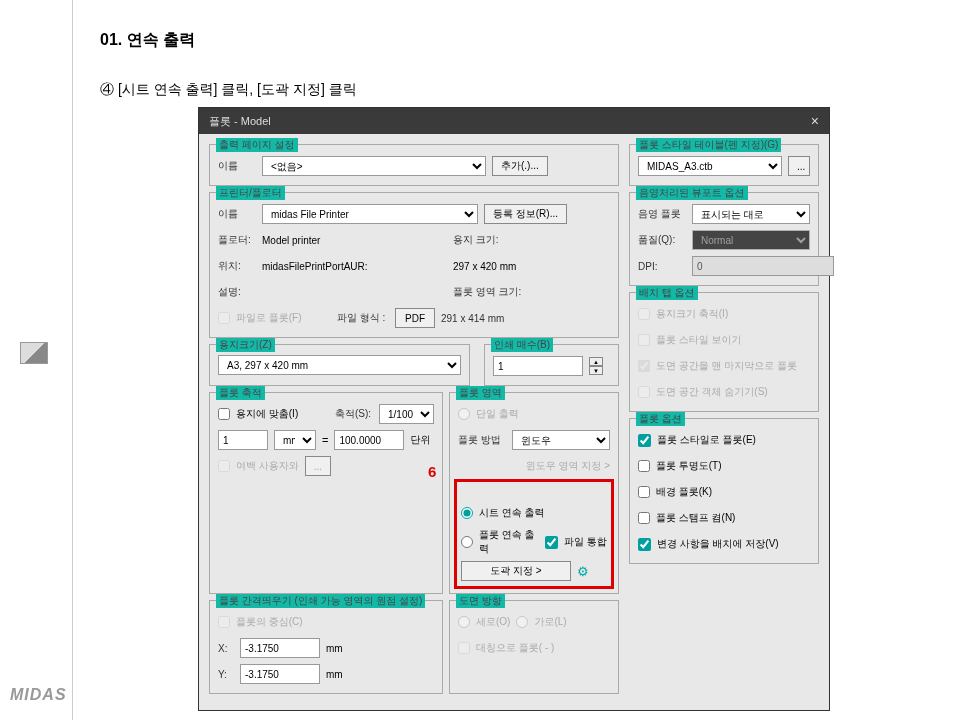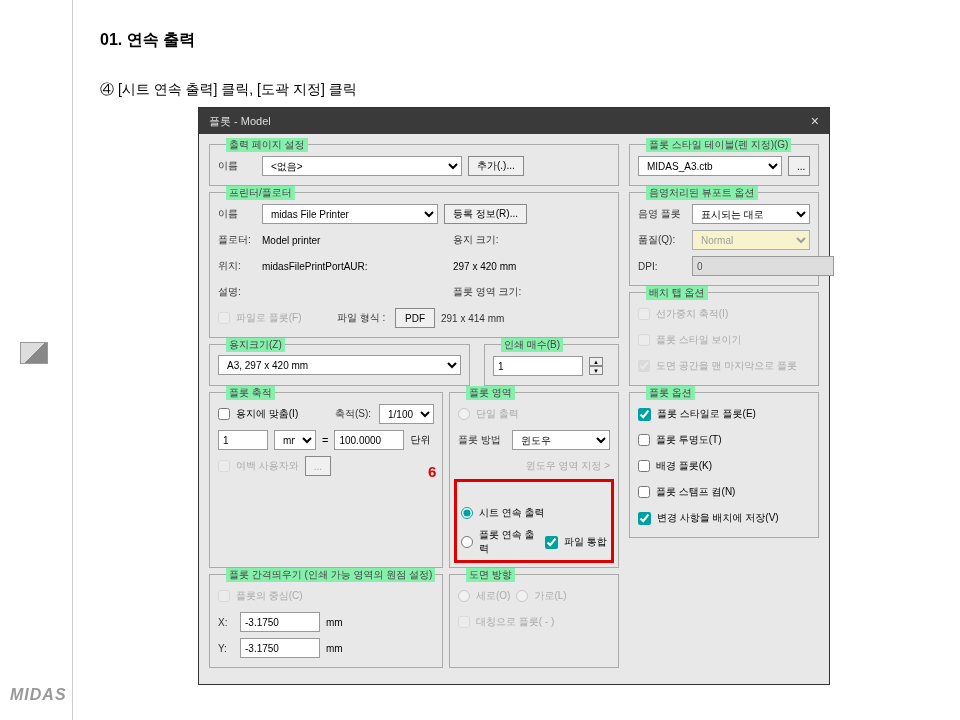--- a/index.html
+++ b/index.html
@@ -8,21 +8,21 @@
 .title{font-size:16px;font-weight:700;margin-bottom:30px}
 .step{font-size:14px;margin-bottom:8px}
 .note{font-size:14px;margin-left:18px;margin-bottom:18px}
 .dialog{width:632px;margin-left:98px;background:#e8e8e8;border:1px solid #333}
 .dlg-hdr{background:#3a3a3a;color:#ddd;padding:5px 10px;font-size:11px;display:flex;justify-content:space-between;align-items:center}
 .dlg-close{color:#ddd;font-size:14px;cursor:pointer}
 .dlg-body{padding:10px;display:flex;gap:10px}
 .col-l{width:410px}
 .col-r{width:190px}
 .grp{border:1px solid #aaa;padding:6px 8px 8px 8px;margin-bottom:6px;position:relative}
-.grp-title{position:absolute;top:-7px;left:16px;background:#86efac;padding:0 3px;font-size:10px;color:#444}
+.grp-title{position:absolute;top:-7px;left:6px;background:#14b8a6;padding:0 3px;font-size:10px;color:#444}
 .row{display:flex;align-items:center;gap:6px;margin-top:4px;min-height:22px}
 .lbl{font-size:10px;color:#333;min-width:38px}
 .sel{height:20px;font-size:10px;background:#fff;border:1px solid #999;padding:0 4px}
 .btn{height:20px;font-size:10px;background:#f0f0f0;border:1px solid #888;padding:0 8px;cursor:pointer}
 .txt{height:20px;font-size:10px;border:1px solid #999;padding:0 4px;background:#fff}
 .cb{width:12px;height:12px}
 .dim{color:#aaa}
 .dim .cb{opacity:.5}
 .accent{accent-color:#00a0a0}
 .chk-teal{width:13px;height:13px;accent-color:#00a0a0}
@@ -50,30 +50,30 @@
       <span>플롯 - Model</span>
       <span class="dlg-close">×</span>
     </div>
     <div class="dlg-body">
       <div class="col-l">
 
         <div class="grp">
           <div class="grp-title">출력 페이지 설정</div>
           <div class="row">
             <span class="lbl">이름</span>
-            <select class="sel" style="width:200px"><option>&lt;없음&gt;</option></select>
+            <select class="sel" style="width:224px"><option>&lt;없음&gt;</option></select>
             <button class="btn">추가(.)...</button>
           </div>
         </div>
 
         <div class="grp">
           <div class="grp-title">프린터/플로터</div>
           <div class="row">
             <span class="lbl">이름</span>
-            <select class="sel" style="width:176px"><option>midas File Printer</option></select>
+            <select class="sel" style="width:216px"><option>midas File Printer</option></select>
             <button class="btn">등록 정보(R)...</button>
           </div>
           <div class="row">
             <span class="lbl">플로터:</span>
             <span style="width:185px;font-size:10px">Model printer</span>
             <span class="lbl" style="min-width:55px">용지 크기:</span>
           </div>
           <div class="row">
             <span class="lbl">위치:</span>
             <span style="width:185px;font-size:10px">midasFilePrintPortAUR:</span>
@@ -152,20 +152,24 @@
               <div class="row" style="margin-top:16px">
                 <input type="radio" class="radio accent" checked="" style="">
                 <span style="font-size:10px">시트 연속 출력</span>
               </div>
               <div class="row">
                 <input type="radio" class="radio" style="">
                 <span style="font-size:10px;width:60px">플롯 연속 출력</span>
                 <input type="checkbox" class="chk-teal" checked="" style="">
                 <span style="font-size:10px">파일 통합</span>
               </div>
+              <div class="row">
+                <button class="btn" style="width:110px">도곽 지정 &gt;</button>
+                <span style="color:#0aa;font-size:13px">⚙</span>
+              </div>
             </div>
           </div>
         </div>
 
         <div style="display:flex;gap:6px">
           <div class="grp" style="flex:1">
             <div class="grp-title">플롯 간격띄우기 (인쇄 가능 영역의 원점 설정)</div>
             <div class="row dim">
               <input type="checkbox" class="cb" disabled="" style="">
               <span style="font-size:10px">플롯의 중심(C)</span>
@@ -208,42 +212,46 @@
         </div>
 
         <div class="grp">
           <div class="grp-title">음영처리된 뷰포트 옵션</div>
           <div class="row">
             <span class="lbl" style="min-width:48px">음영 플롯</span>
             <select class="sel" style="flex:1"><option>표시되는 대로</option></select>
           </div>
           <div class="row">
             <span class="lbl" style="min-width:48px">품질(Q):</span>
-            <select class="sel" style="flex:1;background:#fef9c3" disabled=""><option>Normal</option></select>
+            <select class="sel" style="flex:1;background:#000000" disabled=""><option>Normal</option></select>
           </div>
           <div class="row">
             <span class="lbl" style="min-width:48px">DPI:</span>
             <input class="txt" style="flex: 1 1 0%; background: rgb(221, 221, 221);" disabled="" value="0">
           </div>
         </div>
 
         <div class="grp">
           <div class="grp-title">배치 탭 옵션</div>
           <div class="row dim">
               <input type="checkbox" class="cb" disabled="" style="">
-              <span style="font-size:10px">선가중치 축적(I)</span>
+              <span style="font-size:10px">용지크기 축적(I)</span>
             </div>
           <div class="row dim">
               <input type="checkbox" class="cb" disabled="" style="">
               <span style="font-size:10px">플롯 스타일 보이기</span>
             </div>
           <div class="row dim">
               <input type="checkbox" class="cb" disabled="" checked="" style="">
               <span style="font-size:10px">도면 공간을 맨 마지막으로 플롯</span>
             </div>
+          <div class="row dim">
+              <input type="checkbox" class="cb" disabled="" style="">
+              <span style="font-size:10px">도면 공간 객체 숨기기(S)</span>
+            </div>
         </div>
 
         <div class="grp">
           <div class="grp-title">플롯 옵션</div>
           <div class="row">
               <input type="checkbox" class="chk-teal" checked="" style="">
               <span style="font-size:10px">플롯 스타일로 플롯(E)</span>
             </div>
           <div class="row">
               <input type="checkbox" class="cb" style="">

